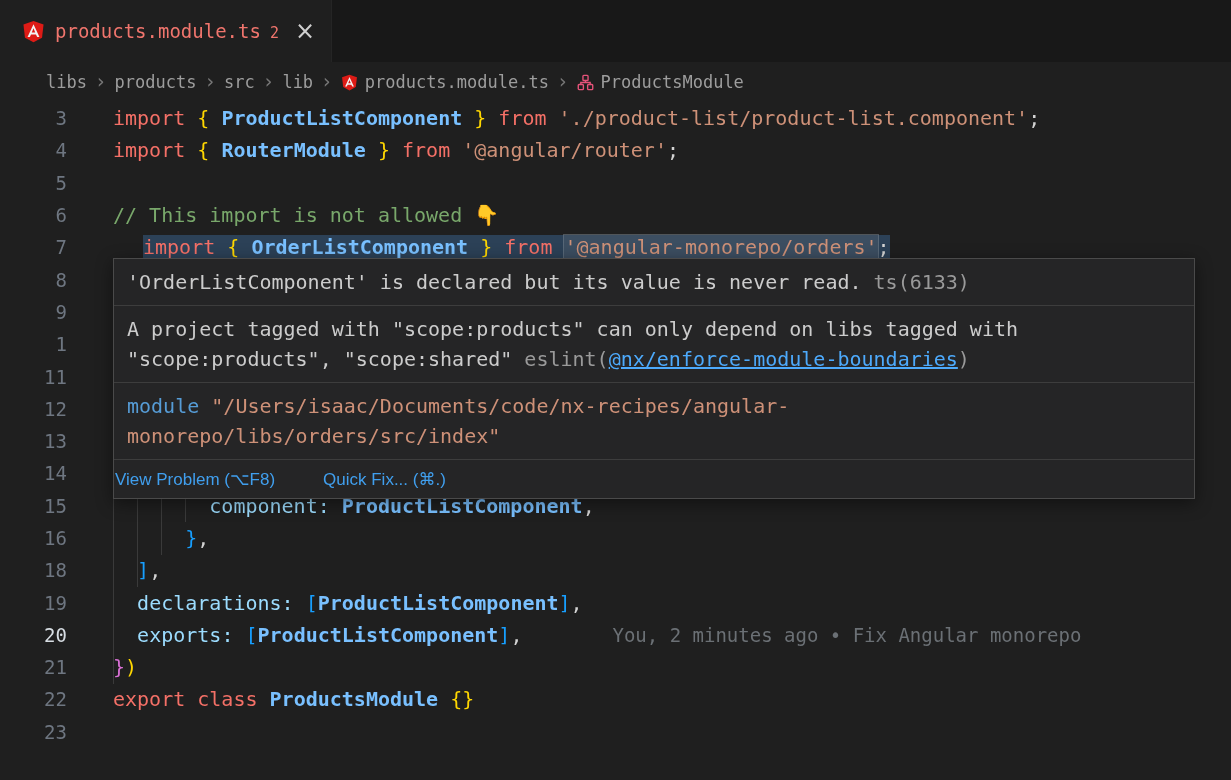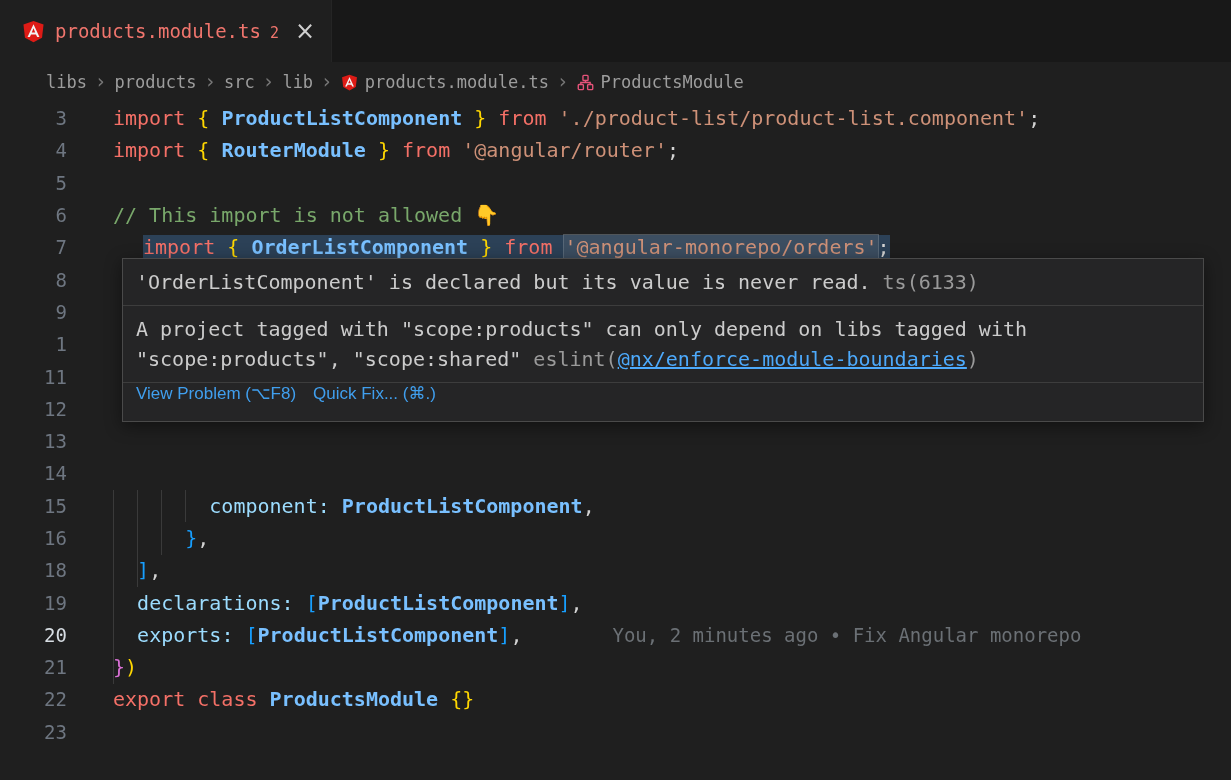--- a/index.html
+++ b/index.html
@@ -39,28 +39,28 @@
   .b2 { color:#da70d6; }
   .b3 { color:#179fff; }
   .em { color:#f5c542; }
   .sq { text-decoration:underline; text-decoration-style:wavy; text-decoration-color:#f14c4c;
         text-decoration-thickness:1.5px; text-underline-offset:5px; text-decoration-skip-ink:none; }
   .box { background:rgba(99,110,123,0.30); box-shadow:0 0 0 1px rgba(140,150,160,0.45); }
   .blame { color:#6b7075; font-size:19px; margin-left:90px; }
   .guide { position:absolute; width:1px; background:#3a3a3a; }
 
   
-  .hover-popup { position:absolute; left:122px; top:156px; width:1082px; background:#252526;
+  .hover-popup { position:absolute; left:113px; top:156px; width:1082px; background:#252526;
                  border:1px solid #4a4a4a; z-index:6; box-shadow:0 4px 16px rgba(0,0,0,0.45);
                  font-size:20px; color:#cccccc; }
   .hp-section { padding:8px 13px; border-bottom:1px solid #3d3d3d; line-height:30px; }
   .hp-src { color:#9a9a9a; }
   .hp-link { color:#4daafc; text-decoration:underline; cursor:pointer; }
   .kw2 { color:#569cd6; }
-  .hp-actions { display:flex; align-items:flex-start; gap:17px; padding:0 13px; height:38px;
+  .hp-actions { display:flex; align-items:center; gap:48px; padding:0 1px; height:38px;
                 font-family:"Liberation Sans",sans-serif; font-size:17px; }
   .hp-action { color:#409fee; cursor:pointer; }
 </style>
 </head>
 <body>
 
 <div class="tabbar">
   <div class="tab">
     <span class="tab-icon">
         <svg width="23" height="23" viewBox="0 0 24 24">
@@ -205,18 +205,22 @@
 
   <div class="hover-popup">
     <div class="hp-section">
       <span>'OrderListComponent' is declared but its value is never read.</span>
       <span class="hp-src">ts(6133)</span>
     </div>
     <div class="hp-section">
       <div>A project tagged with "scope:products" can only depend on libs tagged with</div>
       <div><span>"scope:products", "scope:shared"</span> <span class="hp-src">eslint(</span><a class="hp-link">@nx/enforce-module-boundaries</a><span class="hp-src">)</span></div>
     </div>
+    <div class="hp-section">
+      <div><span class="kw2">module</span> <span class="str">"/Users/isaac/Documents/code/nx-recipes/angular-</span></div>
+      <div><span class="str">monorepo/libs/orders/src/index"</span></div>
+    </div>
     <div class="hp-actions">
       <span class="hp-action">View Problem (⌥F8)</span>
       <span class="hp-action">Quick Fix... (⌘.)</span>
     </div>
   </div>
 </div>
 
 </body></html>

